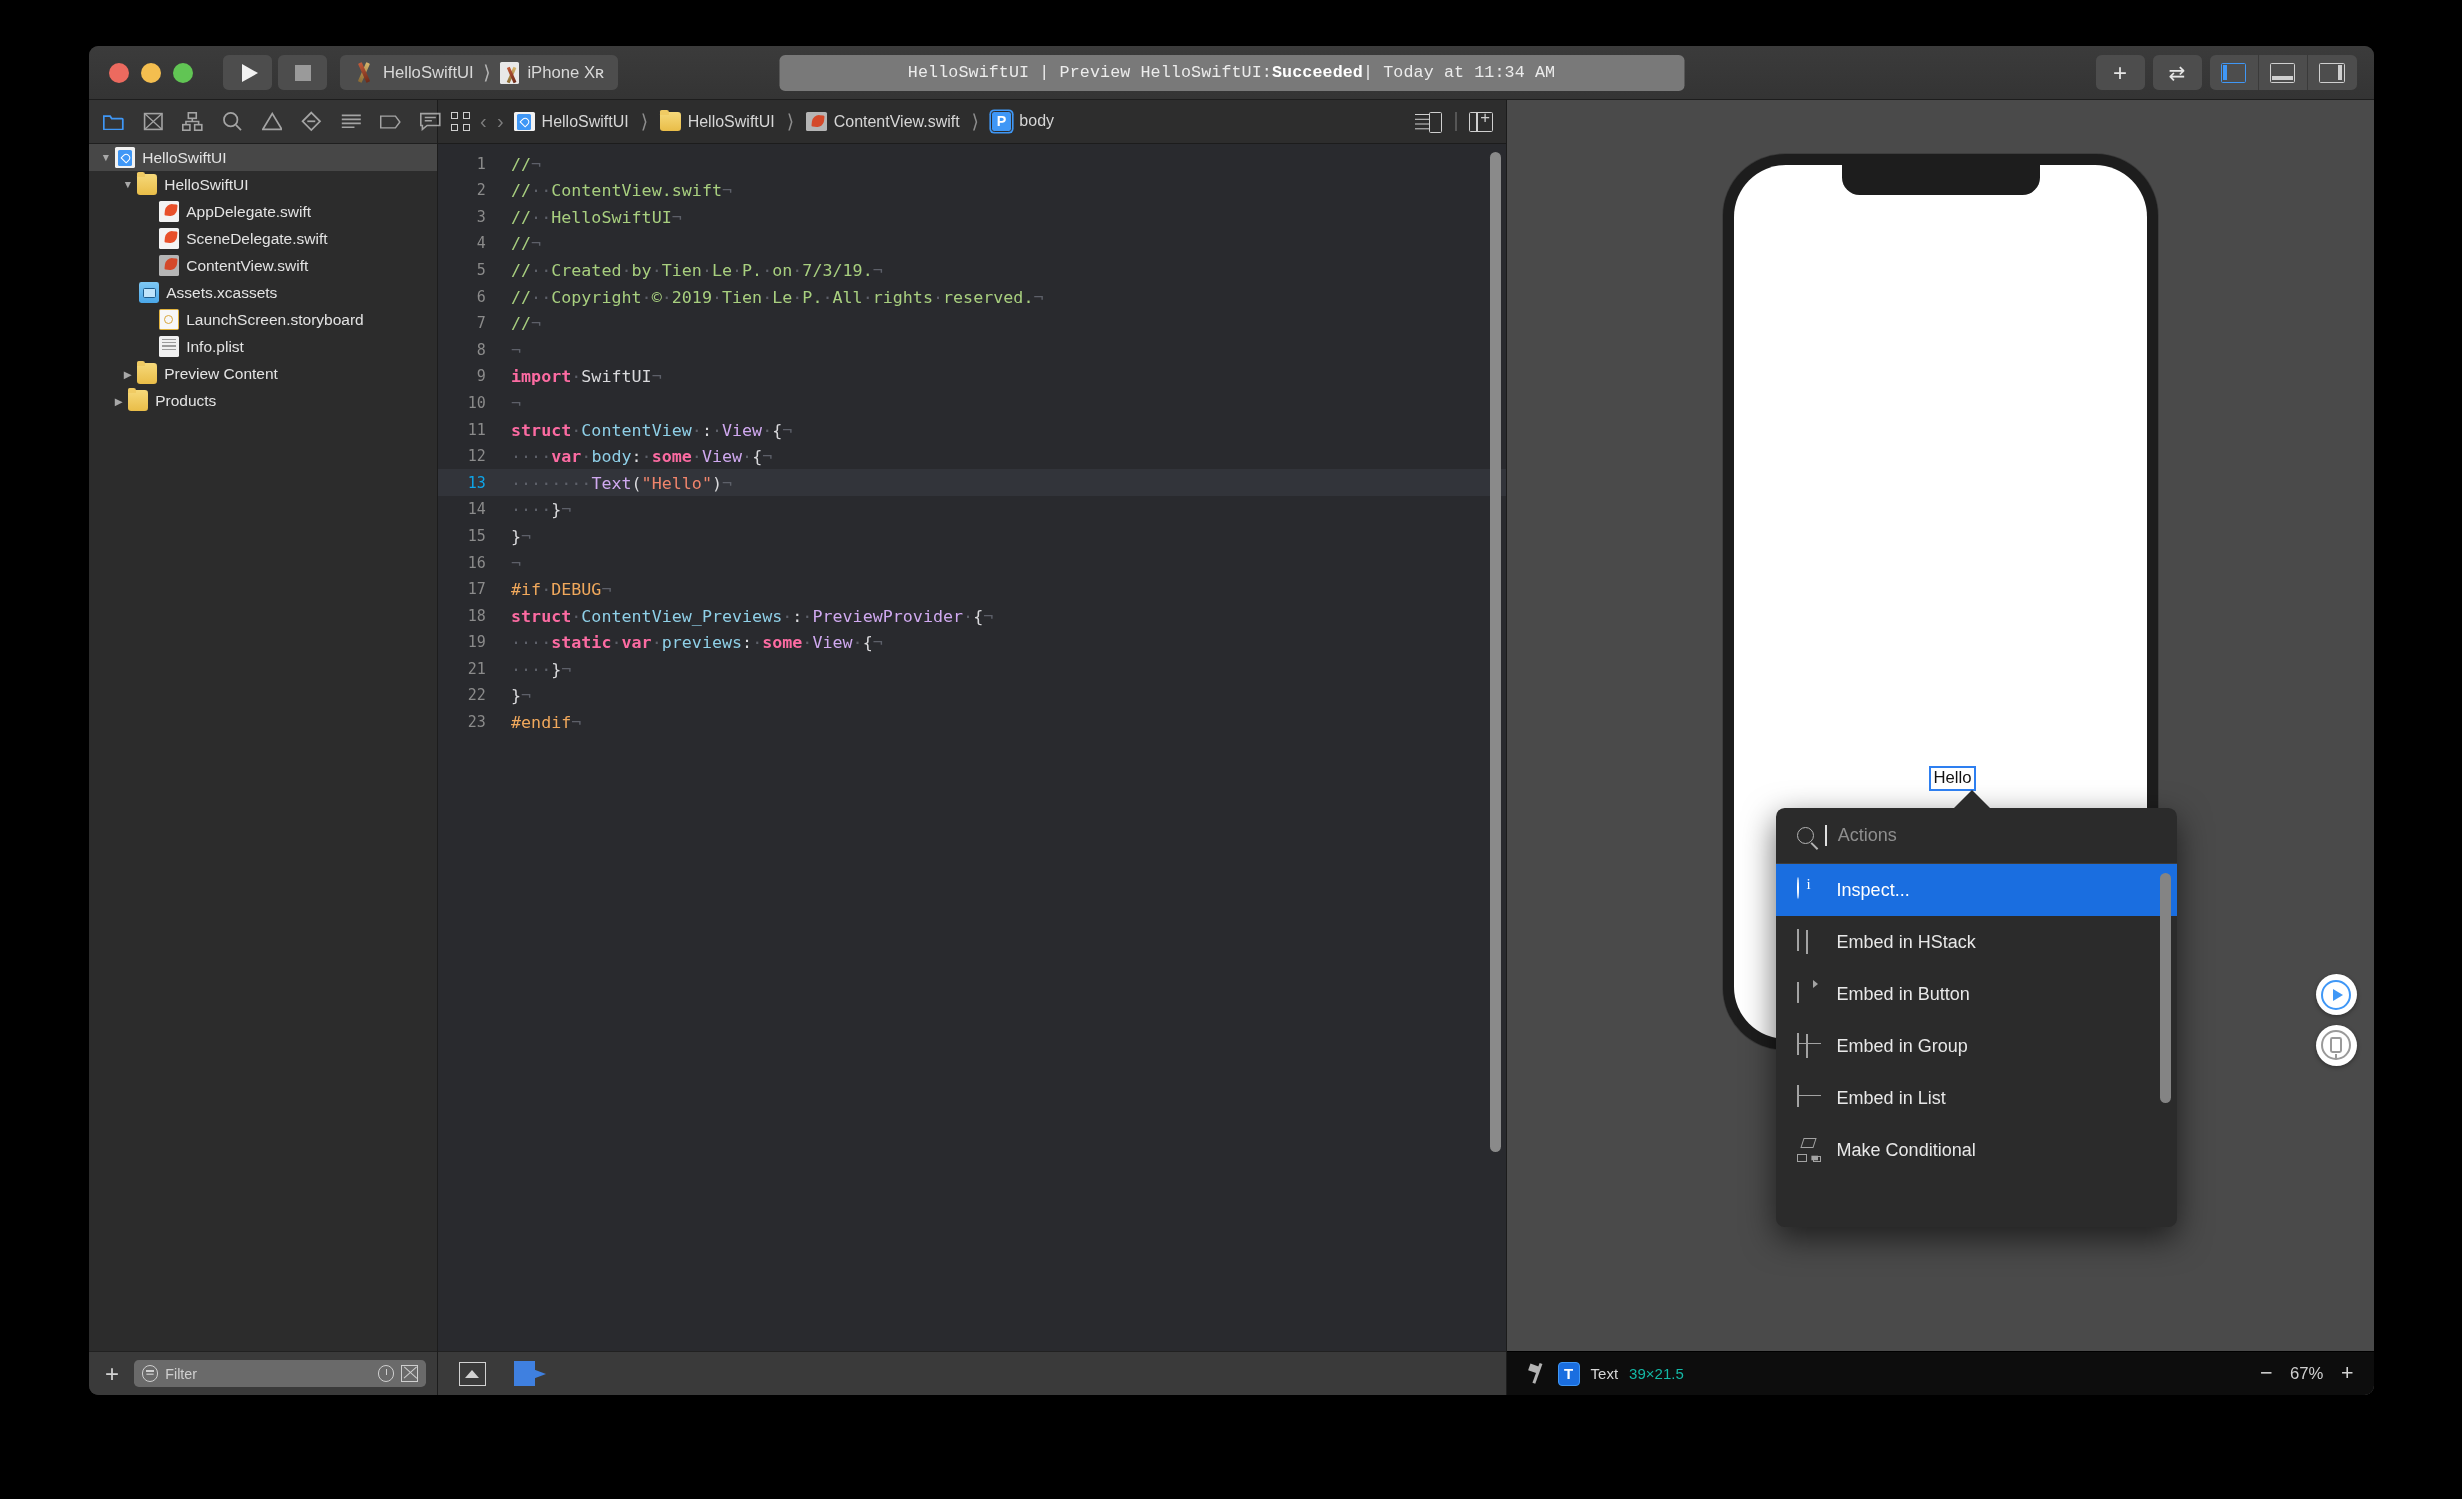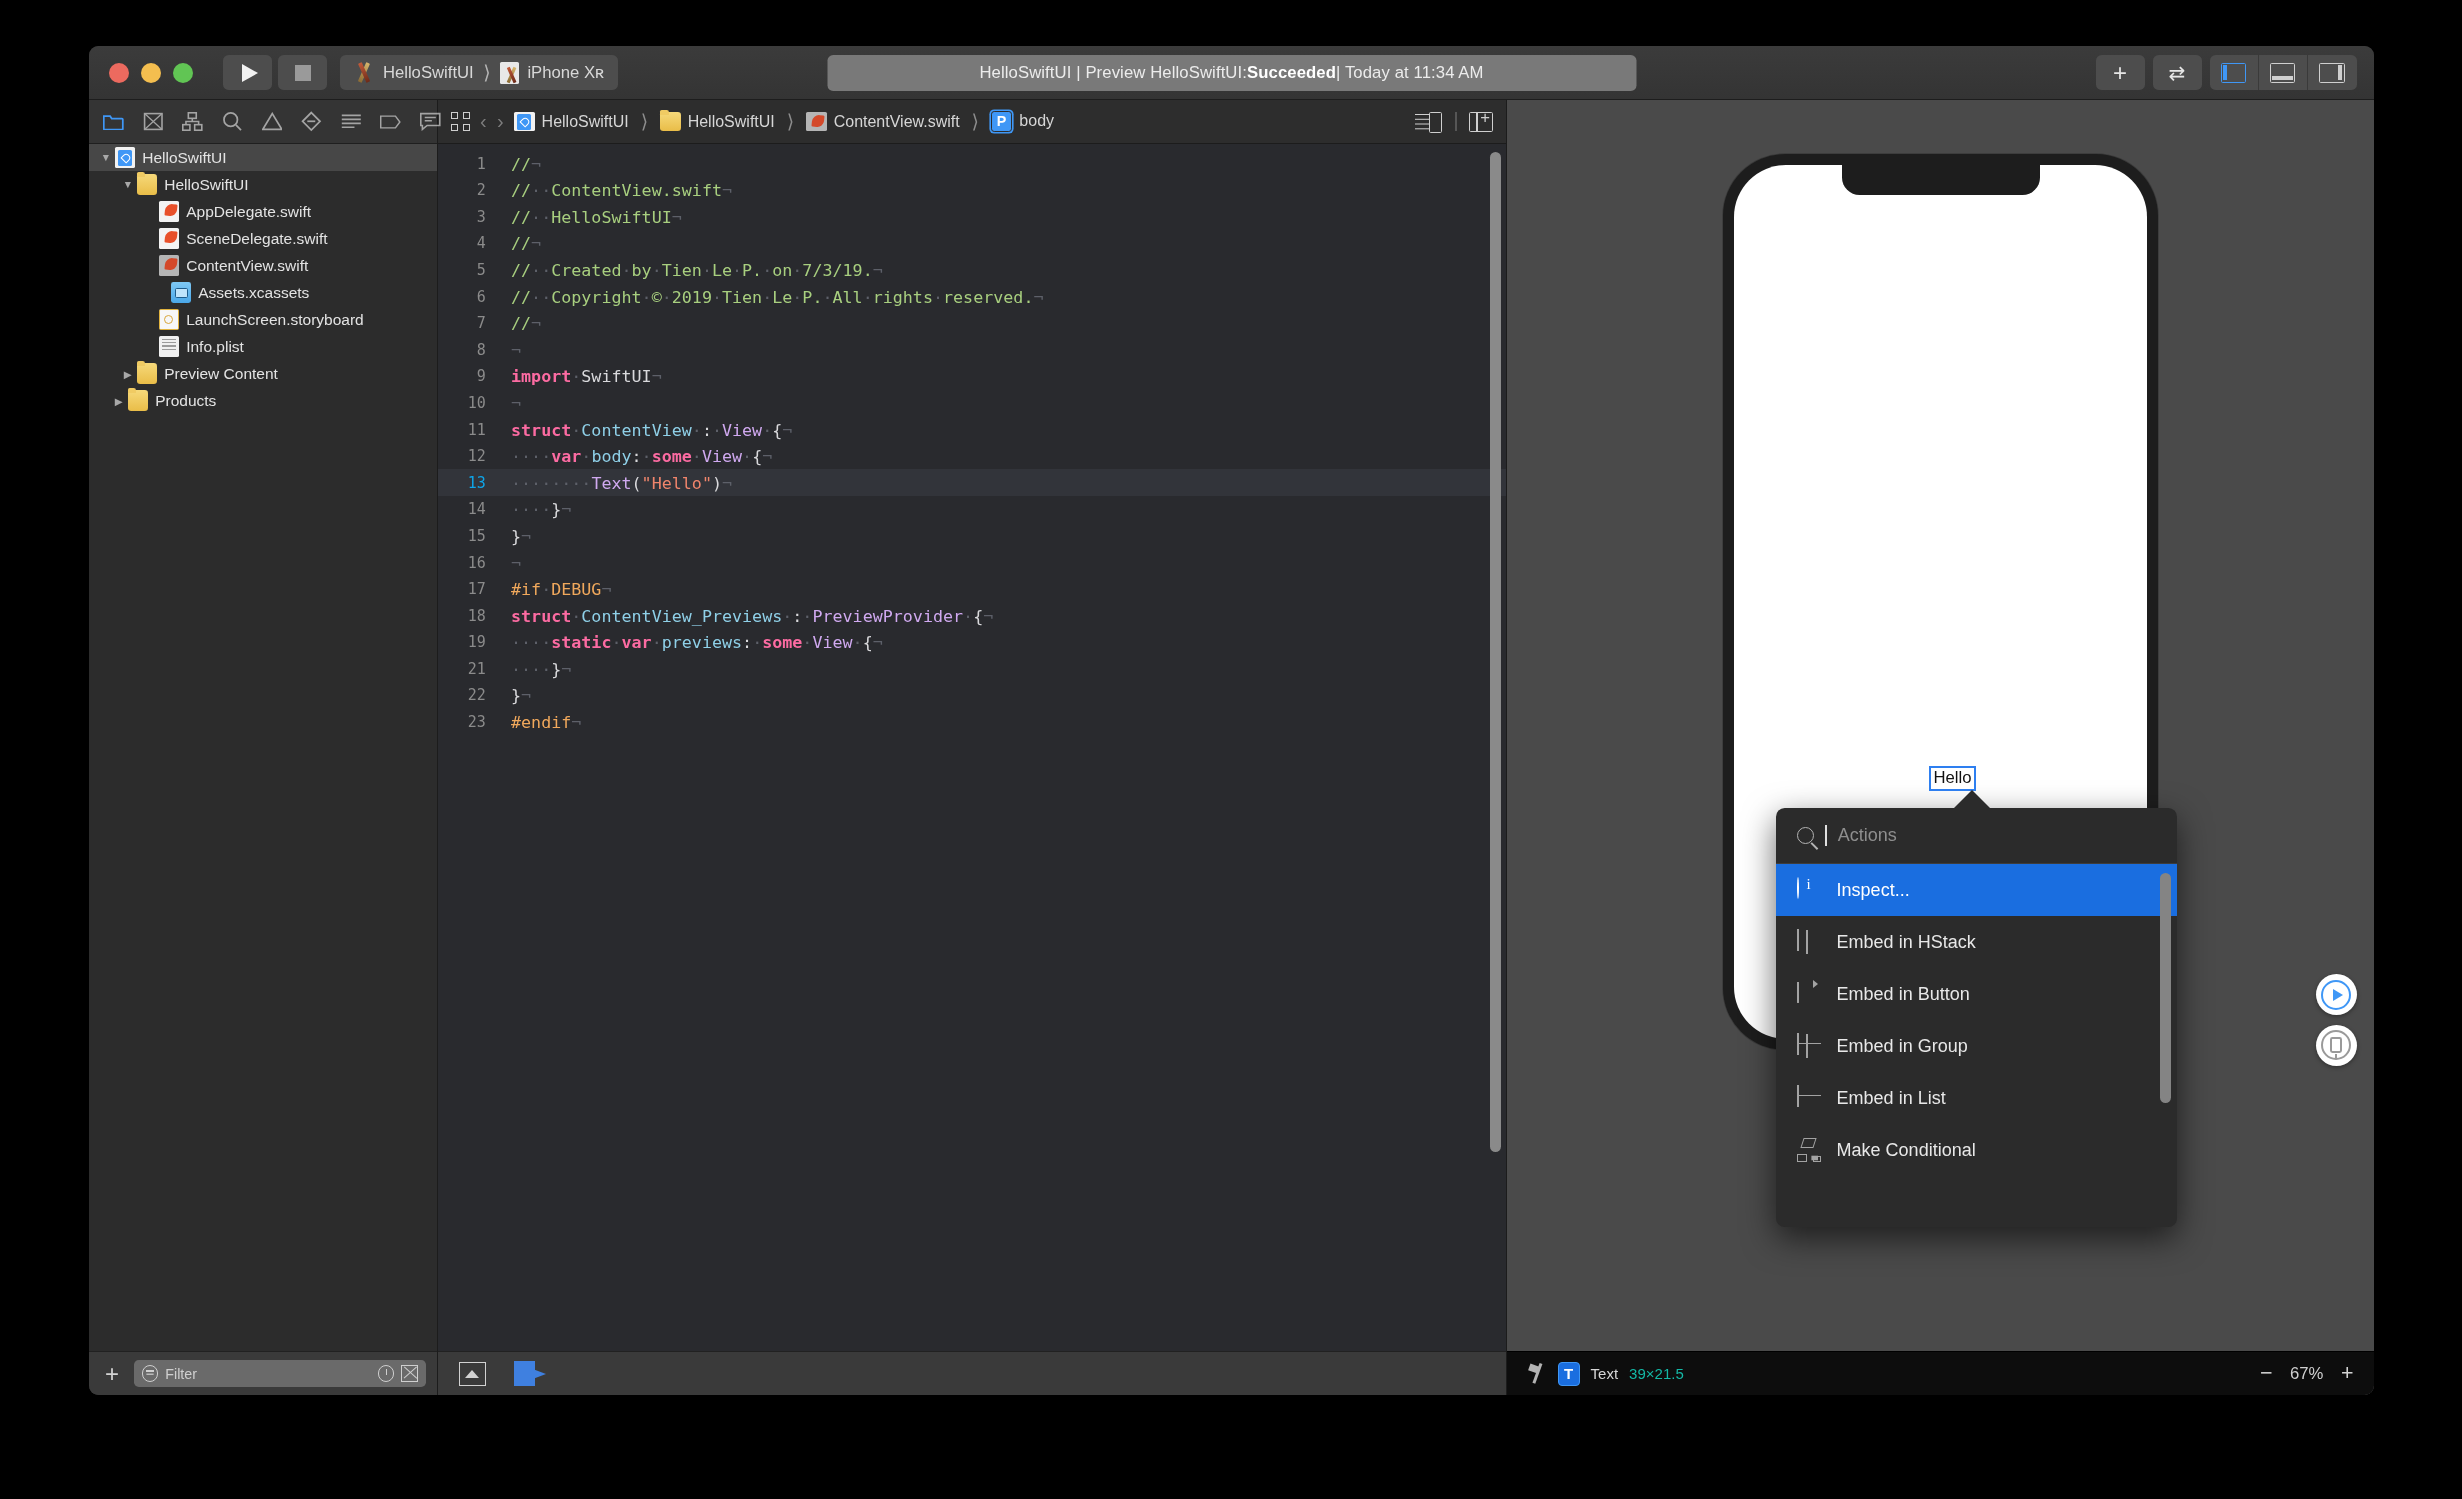--- a/index.html
+++ b/index.html
@@ -65,23 +65,23 @@
   .xc-icon::before { background:linear-gradient(#d7b56c,#8a6a33); transform:rotate(24deg); }
   .xc-icon::after  { background:linear-gradient(#c25b3a,#6d2a18); transform:rotate(-24deg); }
   .doc-icon-sm {
     width:19px;height:22px;background:#e8e8e8;border-radius:1.6px;position:relative;
     display:inline-block;
   }
   .doc-icon-sm .xc-icon { position:absolute; left:1.6px; top:3.2px; width:16px;height:16px; transform:scale(.8); }
 
   #status-pane {
     position:absolute; left: 50%; transform: translateX(-50%);
-    width: 809px; height: 36px; background:#797979; border-radius:5.6px;
+    width: 905px; height: 36px; background:#797979; border-radius:5.6px;
     display:flex; align-items:center; justify-content:center;
-    color:#ececec; font-size:16.7px; letter-spacing:0.1px;
+    color:#ececec; font-size:16.7px; letter-spacing:0.1px;font-family:Liberation Mono, monospace;
   }
   #status-pane b { color:#fff; font-weight:bold; }
 
   #toolbar-right {
     position:absolute; right:17.5px; display:flex; align-items:center; gap:8px;
   }
   .icon-btn {
     width:49px;height:35px;background:#4d4d4d;border-radius:5.6px;
     display:flex;align-items:center;justify-content:center; cursor:default;
   }
@@ -509,21 +509,21 @@
           <div class="row" style="padding-left: 52px;">
             <span class="tw empty">&nbsp;</span>
             <span class="ri ic-swift"></span>
             <span>SceneDelegate.swift</span>
           </div>
           <div class="row" style="padding-left: 52px;">
             <span class="tw empty">&nbsp;</span>
             <span class="ri ic-swift grey"></span>
             <span>ContentView.swift</span>
           </div>
-          <div class="row" style="padding-left: 32px; margin-left: 32px;">
+          <div class="row" style="padding-left: 32px;">
             <span class="tw empty">&nbsp;</span>
             <span class="ri ic-folder-blue"></span>
             <span>Assets.xcassets</span>
           </div>
           <div class="row" style="padding-left: 52px; text-align: center;">
             <span class="tw empty">&nbsp;</span>
             <span class="ri ic-story"></span>
             <span>LaunchScreen.storyboard</span>
           </div>
           <div class="row" style="padding-left: 52px;">

